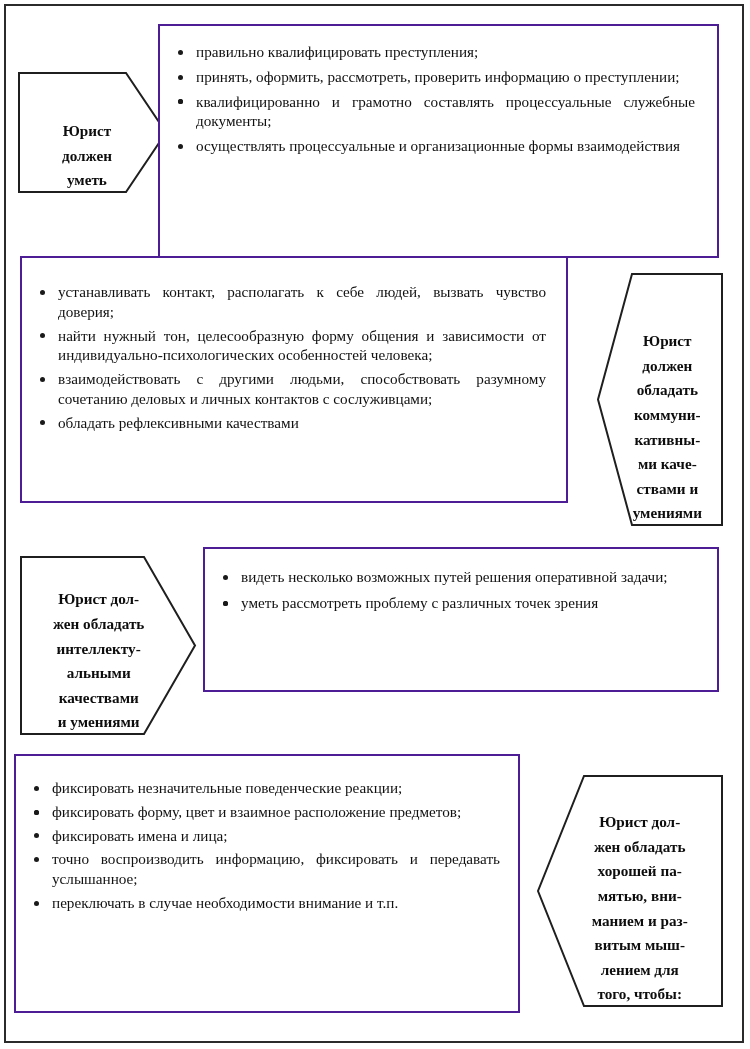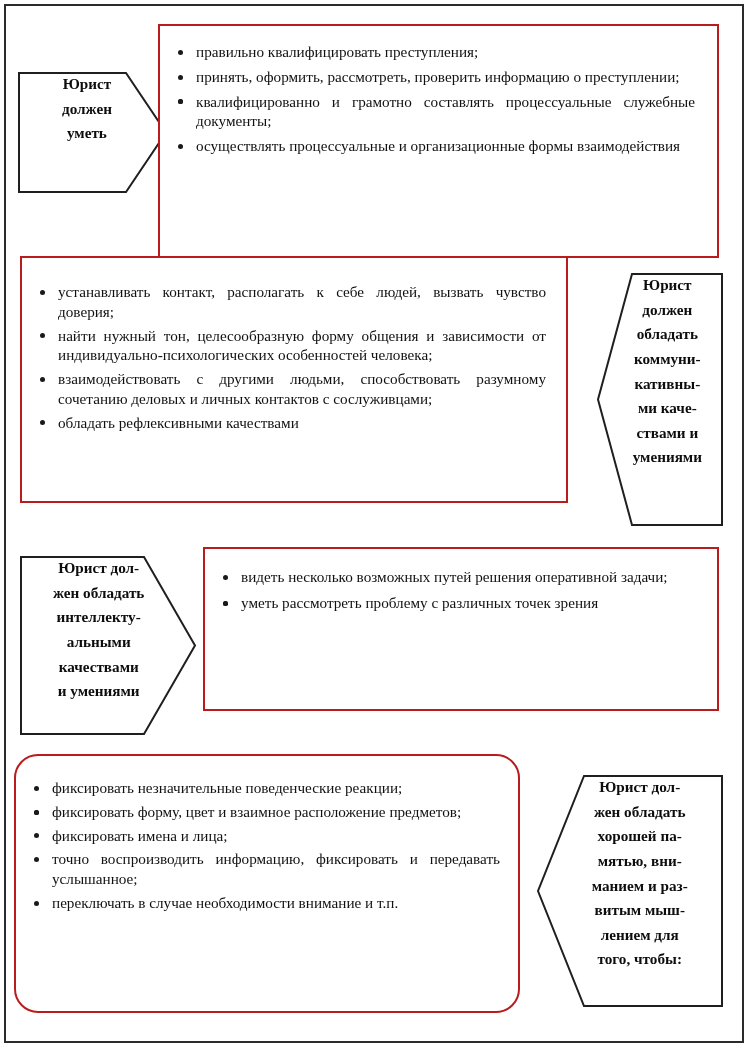--- a/index.html
+++ b/index.html
@@ -25,21 +25,21 @@
     height: 1039px;
     border: 2px solid #2b2b2b;
     box-sizing: border-box;
   }
 
   
   .abs { position: absolute; box-sizing: border-box; }
 
   
   .listbox {
-    border: 2px solid #b91c1c;
+    border: 2px solid #4c1d95;
     background: #ffffff;
     box-sizing: border-box;
   }
   .listbox ul {
     list-style: none;
     margin: 0;
     padding: 0;
   }
   .listbox li {
     position: relative;
@@ -57,21 +57,21 @@
     top: 0.52em;
     width: 5px;
     height: 5px;
     background: #1a1a1a;
     border-radius: 50%;
   }
 
   
   .callout {
     display: flex;
-    align-items: flex-start;
+    align-items: flex-end;
     justify-content: center;
     text-align: center;
     font-weight: bold;
     font-size: 15.2px;
     line-height: 1.62;
     color: #0d0d0d;
   }
   .callout svg {
     position: absolute;
     left: 0; top: 0;
@@ -87,24 +87,24 @@
   .callout.point-right .ctext { transform: translateX(-9%); }
   .callout.point-left  .ctext { transform: translateX(9%); }
 
   
   #box-umet      { left:158px; top:24px;  width:561px; height:234px; padding:16px 22px 14px 16px; }
   #callout-umet  { left:18px;  top:72px;  width:149px; height:121px; }
 
   #box-comm      { left:20px;  top:256px; width:548px; height:247px; padding:24px 20px 20px 16px; }
   #callout-comm  { left:597px; top:273px; width:126px; height:253px; }
 
-  #box-intel     { left:203px; top:547px; width:516px; height:164px; padding:18px 18px 3px 16px; }
+  #box-intel     { left:203px; top:547px; width:516px; height:145px; padding:18px 18px 3px 16px; }
   #callout-intel { left:20px;  top:556px; width:176px; height:179px; }
 
-  #box-memory    { left:14px;  top:754px; width:506px; height:259px; padding:22px 18px 24px 16px;border-radius:24px; }
+  #box-memory    { left:14px;  top:754px; width:506px; height:259px; padding:22px 18px 24px 16px; }
   #callout-mem   { left:537px; top:775px; width:186px; height:232px; }
 
   #box-comm li, #box-memory li { margin-bottom: 4px; }
   #box-intel li { margin-bottom: 6px; }
 </style>
 </head>
 <body>
 
 <div id="page-frame"></div>
 

